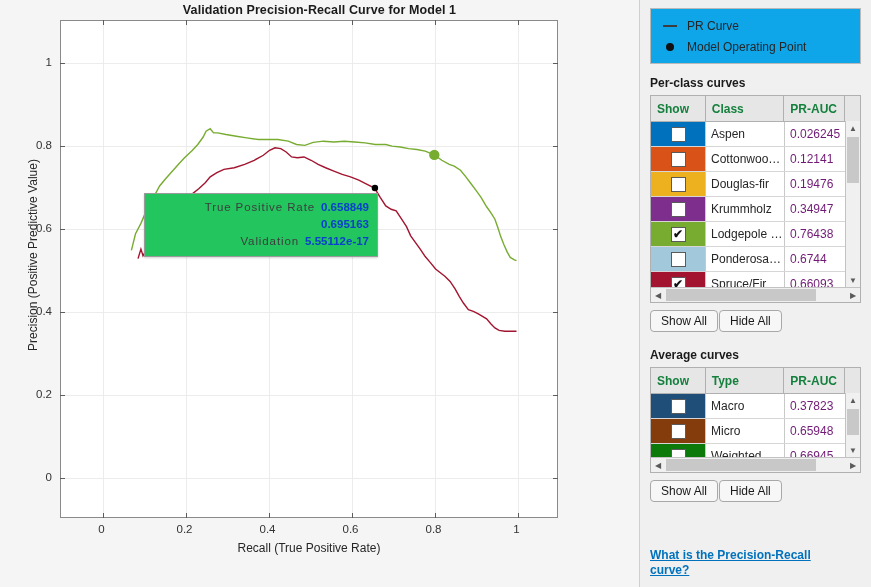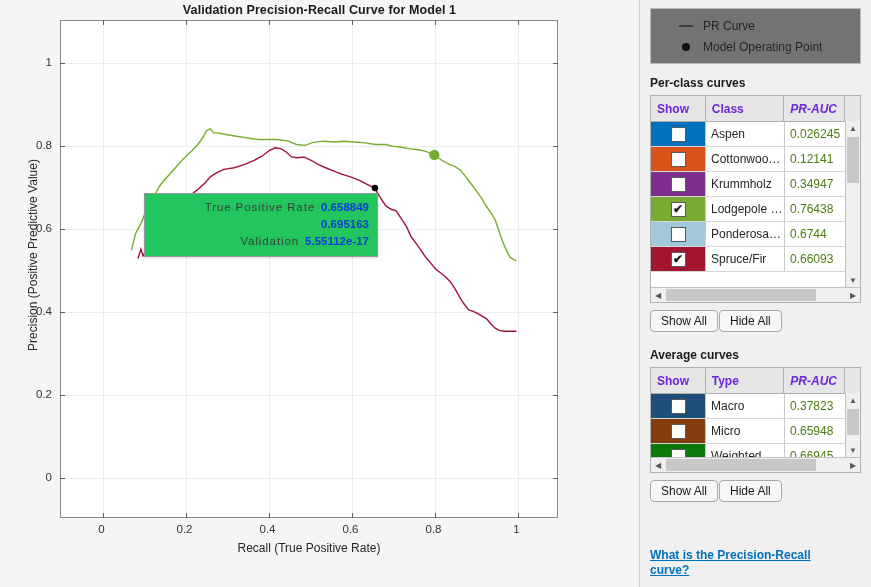--- a/index.html
+++ b/index.html
@@ -62,42 +62,42 @@
   .tip-val{color:#0b41cd;font-weight:bold;margin-left:6px;}
 
   
   #side-panel{
     position:absolute;left:639px;top:0;width:232px;height:587px;
     background:#f0f0f0;border-left:1px solid #cfcfcf;box-sizing:border-box;
     padding:8px 10px;
   }
   .section-title{font-size:12px;font-weight:bold;color:#1a1a1a;margin:2px 0 5px 0;}
   #legend-box{
-    border:1px solid #b9b9b9;background:#737373;padding:6px 24px;margin-bottom:12px;
+    border:1px solid #b9b9b9;background:#0ea5e9;padding:6px 8px;margin-bottom:12px;
   }
   .legend-row{display:flex;align-items:center;height:21px;}
   .legend-mark{width:22px;display:flex;justify-content:center;align-items:center;}
   .legend-line{display:block;width:14px;height:2px;background:#3d3d3d;}
   .legend-dot{display:block;width:8px;height:8px;border-radius:50%;background:#111;}
   .legend-text{font-size:12px;color:#262626;margin-left:6px;}
 
   
   .tbl-wrap{
     border:1px solid #b0b0b0;background:#fff;width:211px;box-sizing:border-box;
     position:relative;
   }
   .tbl-head{display:flex;background:#e6e6e6;border-bottom:1px solid #b0b0b0;height:25px;}
   .th{
-    font-size:12px;font-weight:bold;color:#6d28d9;
+    font-size:12px;font-weight:bold;color:#15803d;
     display:flex;align-items:center;padding-left:6px;box-sizing:border-box;
     border-right:1px solid #b0b0b0;
   }
   .th.c-show{width:55px;}
   .th.c-name{width:79px;}
-  .th.c-auc{width:61px;font-style:italic;}
+  .th.c-auc{width:61px;}
   .th.c-pad{width:15px;border-right:none;background:#e6e6e6;}
   .tbl-body{overflow:hidden;position:relative;}
   .trow{display:flex;height:25px;border-bottom:1px solid #d6d6d6;box-sizing:border-box;text-align:center;}
   .cell-show{
     width:55px;display:flex;align-items:center;justify-content:center;
     border-right:1px solid #c9c9c9;box-sizing:border-box;
   }
   .chk{
     width:15px;height:15px;background:#fff;border:1px solid #5a5a5a;
     display:flex;align-items:center;justify-content:center;box-sizing:border-box;
@@ -105,21 +105,21 @@
   .chk .tick{
     font-size:12px;line-height:12px;color:#111;font-weight:bold;
   }
   .cell-name{
     width:79px;display:flex;align-items:center;padding-left:5px;box-sizing:border-box;
     border-right:1px solid #c9c9c9;font-size:12px;color:#262626;
     white-space:nowrap;overflow:hidden;
   }
   .cell-auc{
     width:61px;display:flex;align-items:center;padding-left:5px;box-sizing:border-box;
-    font-size:12px;color:#4d7c0f;white-space:nowrap;overflow:hidden;
+    font-size:12px;color:#701a75;white-space:nowrap;overflow:hidden;
   }
   
   .vscroll{
     position:absolute;right:0;top:25px;bottom:15px;width:15px;
     background:#f0f0f0;border-left:1px solid #c2c2c2;box-sizing:border-box;
   }
   .vs-btn{
     width:14px;height:14px;display:flex;align-items:center;justify-content:center;
     font-size:8px;color:#5a5a5a;
   }
@@ -279,20 +279,27 @@
             <div class="cell-auc">0.026245</div>
           </div>
           <div class="trow">
             <div class="cell-show" style="background: rgb(217, 83, 25);">
               <div class="chk"></div>
             </div>
             <div class="cell-name">Cottonwoo…</div>
             <div class="cell-auc">0.12141</div>
           </div>
           <div class="trow">
+            <div class="cell-show" style="background: rgb(237, 177, 32);">
+              <div class="chk"></div>
+            </div>
+            <div class="cell-name">Douglas-fir</div>
+            <div class="cell-auc">0.19476</div>
+          </div>
+          <div class="trow">
             <div class="cell-show" style="background: rgb(126, 47, 142);">
               <div class="chk"></div>
             </div>
             <div class="cell-name">Krummholz</div>
             <div class="cell-auc">0.34947</div>
           </div>
           <div class="trow">
             <div class="cell-show" style="background: rgb(119, 172, 48);">
               <div class="chk">
                 <span class="tick">✔</span>

